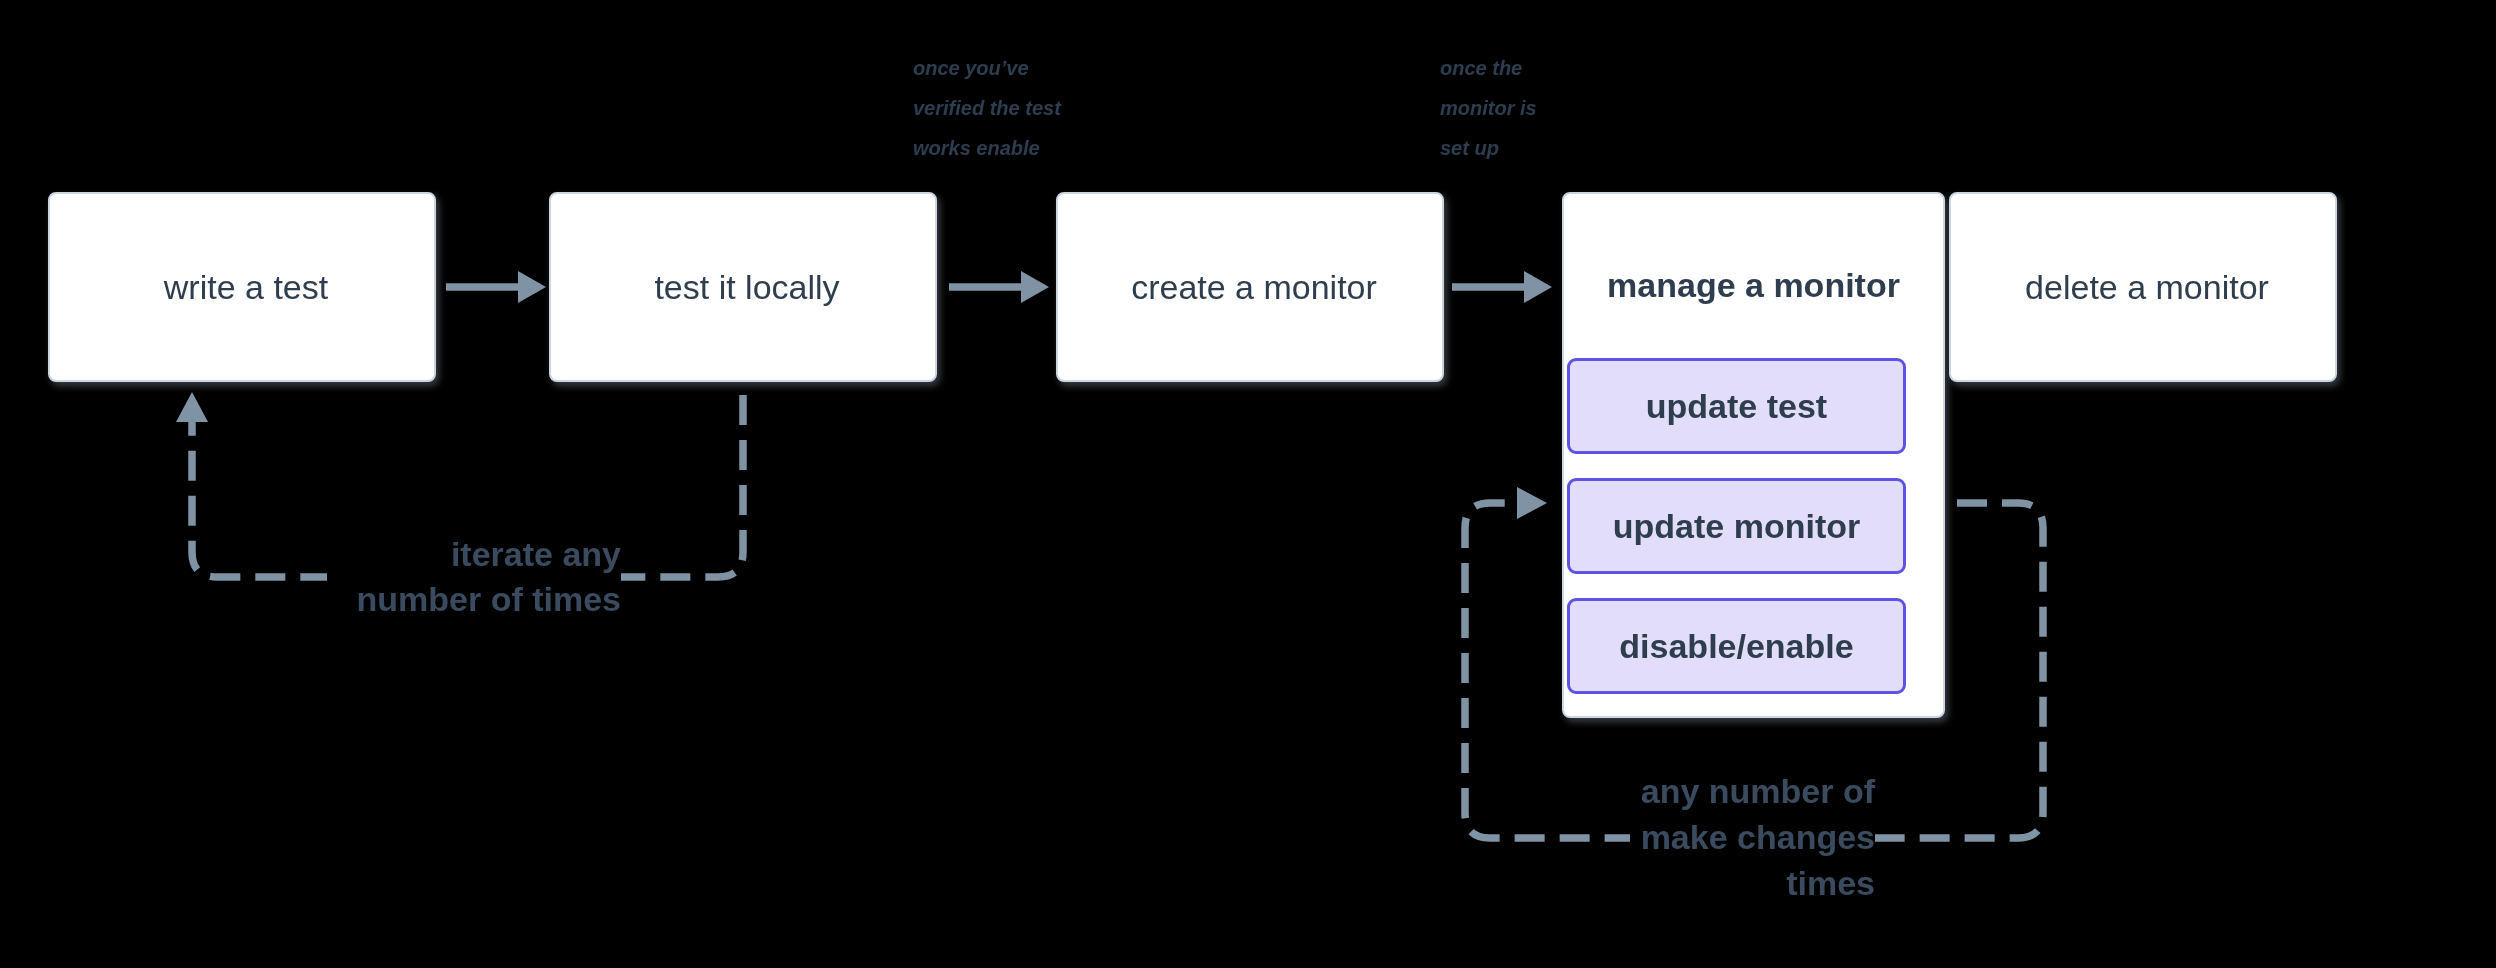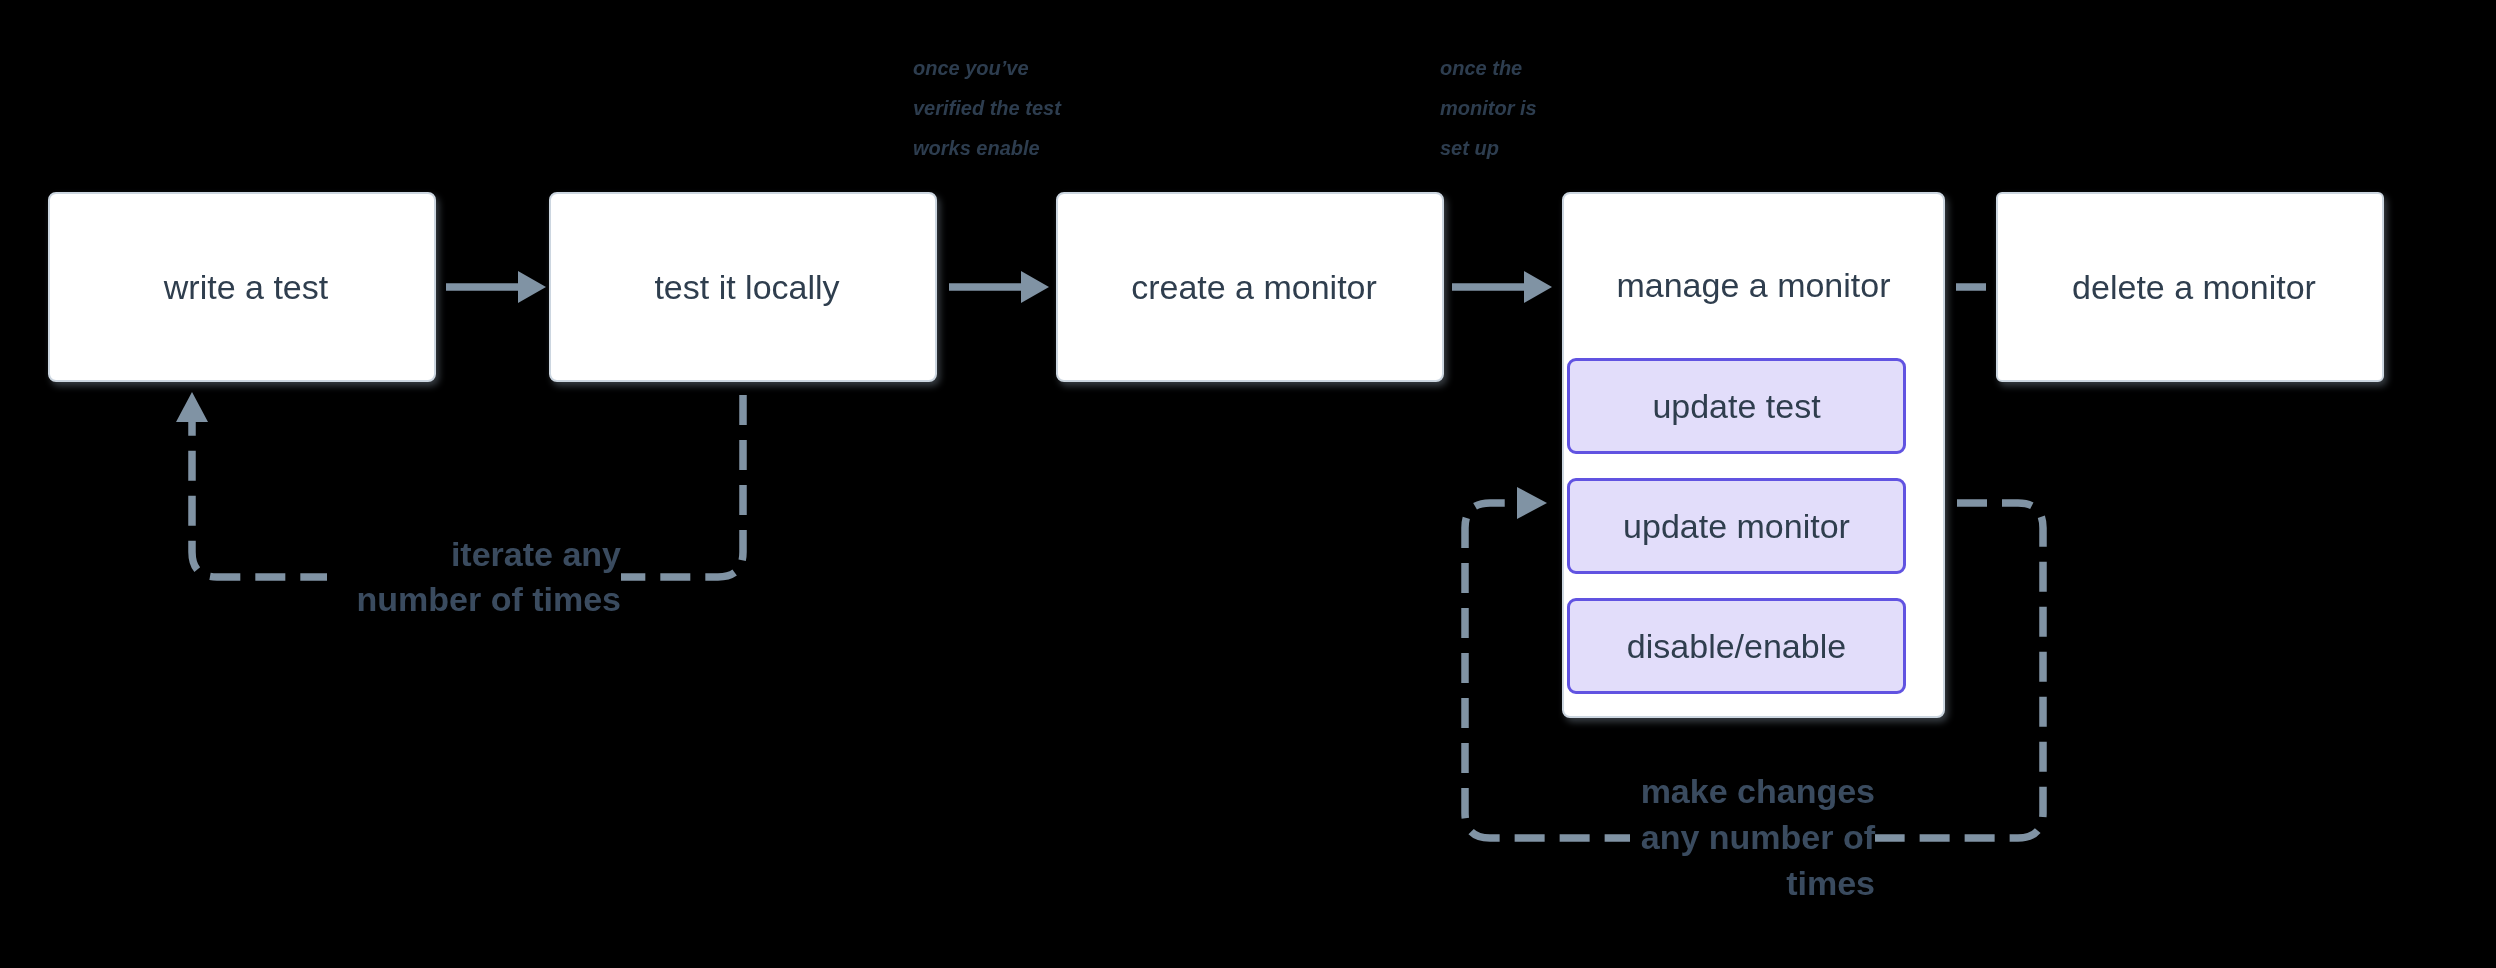--- a/index.html
+++ b/index.html
@@ -38,22 +38,22 @@
     z-index:3;
     padding-left:8px;
   }
   .node.simple{
     display:flex;align-items:center;justify-content:center;
     width:388px;height:190px;top:192px;
   }
   .node-write{left:48px;}
   .node-test{left:549px;}
   .node-create{left:1056px;width:386px;}
-  .node-delete{left:1996px;border-radius:6px;}
-  .node-manage{left:1562px;top:192px;width:383px;height:526px;}
+  .node-delete{left:1949px;}
+  .node-manage{left:1562px;top:192px;width:383px;height:526px;font-weight:bold;}
   .manage-title{
     position:absolute;left:0;top:74px;width:100%;
     text-align:center;line-height:34px;font-size:34px;
   }
   .subnode{
     position:absolute;left:3px;width:339px;height:96px;
     display:flex;align-items:center;justify-content:center;
     background:var(--accent-fill);
     border:3px solid var(--accent-border);
     border-radius:9px;
@@ -132,22 +132,22 @@
     <div>monitor is</div>
     <div>set up</div>
   </div>
 
   <div class="loop-label loop-label-iterate">
     <div>iterate any</div>
     <div>number of times</div>
   </div>
 
   <div class="loop-label loop-label-changes">
+    <div>any number of</div>
     <div>make changes</div>
-    <div>any number of</div>
     <div>times</div>
   </div>
 
   <div class="node simple node-write">
     <span>write a test</span>
   </div>
 
   <div class="node simple node-test">
     <span>test it locally</span>
   </div>

